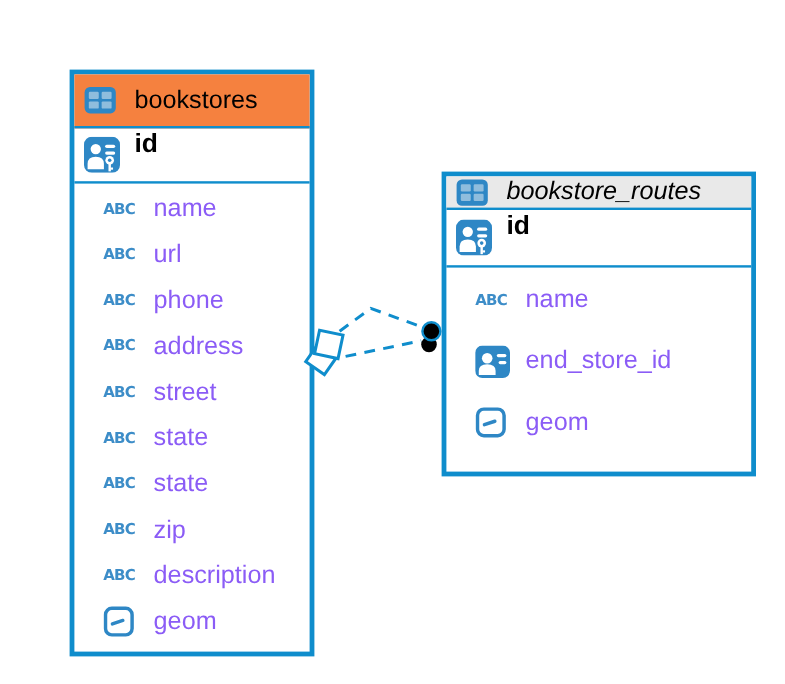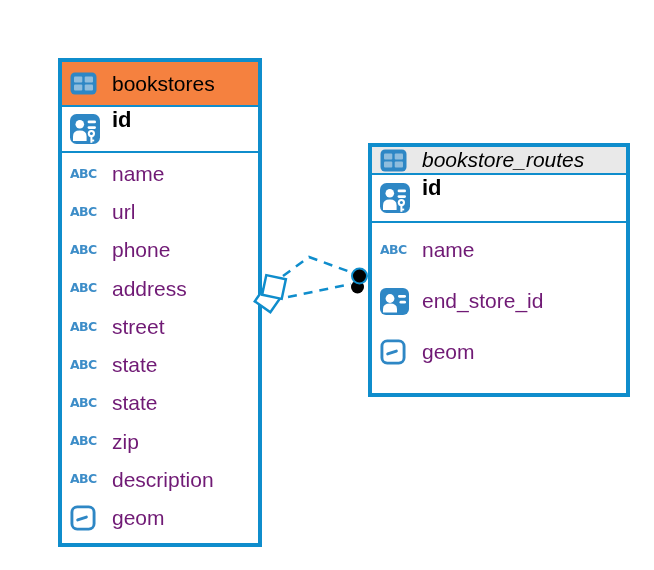--- a/index.html
+++ b/index.html
@@ -29,36 +29,36 @@
     font-size:21px;gap:9px;white-space:nowrap;
   }
   #tbl-bookstores .tbl-header{height:45px;}
   #tbl-routes .tbl-header{height:28px;font-style:italic;}
   .id-section{
     display:flex;box-sizing:border-box;
     border-bottom:2.5px solid var(--blue);padding:0 8px;gap:9px;
   }
   #tbl-bookstores .id-section{height:46px;}
   #tbl-routes .id-section{height:48px;}
-  .rows{display:flex;flex-direction:column;justify-content:center;
-    box-sizing:border-box;padding:2px 0;}
+  .rows{display:flex;flex-direction:column;justify-content:flex-start;
+    box-sizing:border-box;padding:2px 16px;}
   #tbl-bookstores .rows{height:386px;}
   #tbl-routes .rows{height:156px;}
   .field-row{
     display:flex;align-items:center;padding:0 8px;gap:9px;
     font-size:21px;flex:1;white-space:nowrap;
   }
   .cell-icon{display:inline-flex;align-items:center;justify-content:flex-start;
     width:33px;flex:0 0 33px;}
   .id-label{font-size:22px;font-weight:bold;}
   .abc{
     font-family:"DejaVu Sans",sans-serif;font-weight:bold;font-size:12.5px;
     color:var(--abc-blue);letter-spacing:-0.6px;line-height:1;
   }
-  .cell-label{color:#701a75;}
+  .cell-label{color:#8b5cf6;}
   #connector{position:absolute;inset:0;z-index:2;pointer-events:none;}
   #connector .dash{stroke:var(--blue);stroke-width:2.5;fill:none;stroke-dasharray:9 7;}
   #connector .sq{fill:#fff;stroke:var(--blue);stroke-width:2.5;}
 </style>
 </head>
 <body>
 
 <div class="canvas">
 
   <svg id="connector" width="654" height="570" viewBox="0 0 654 570">

